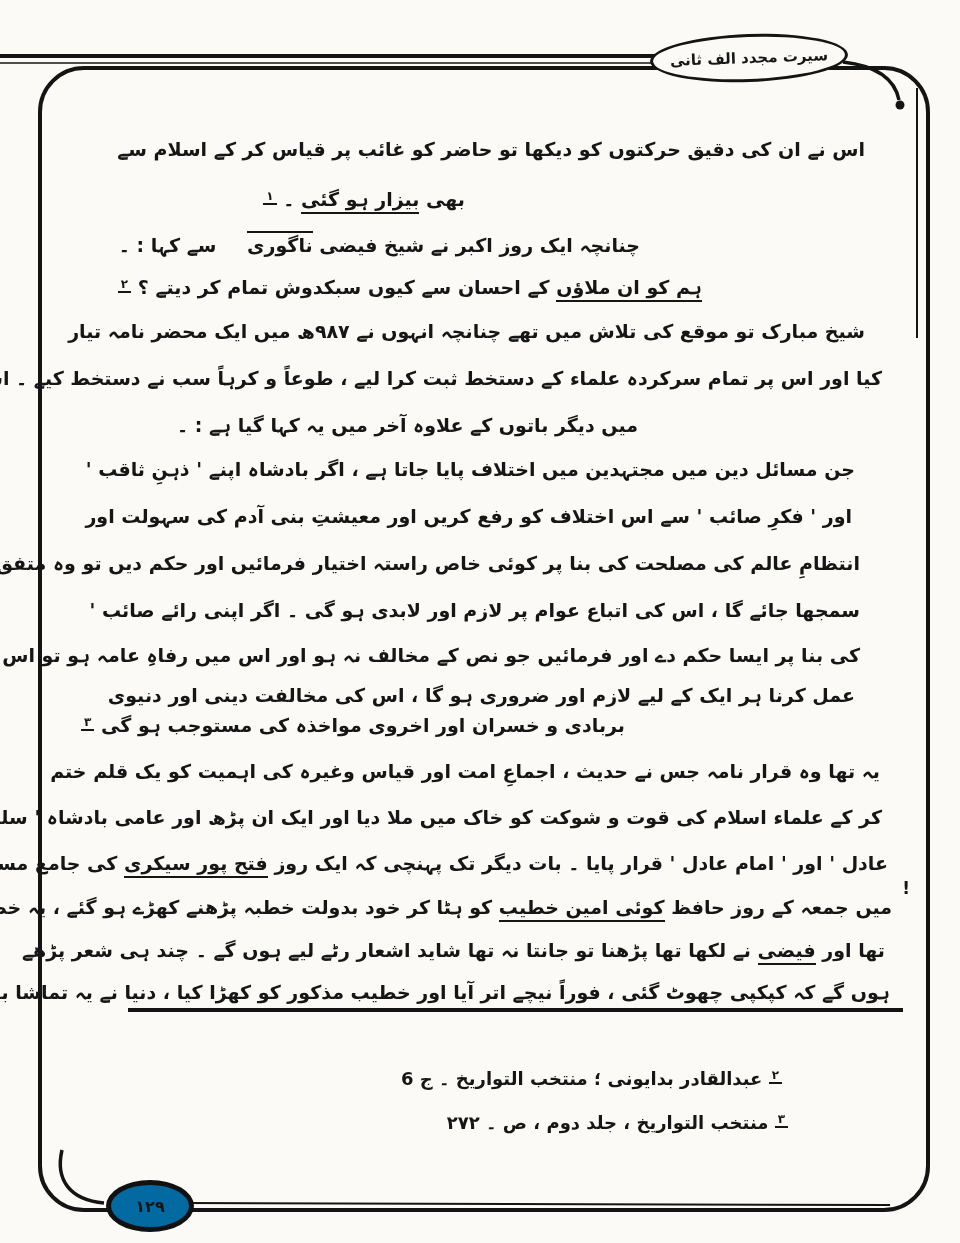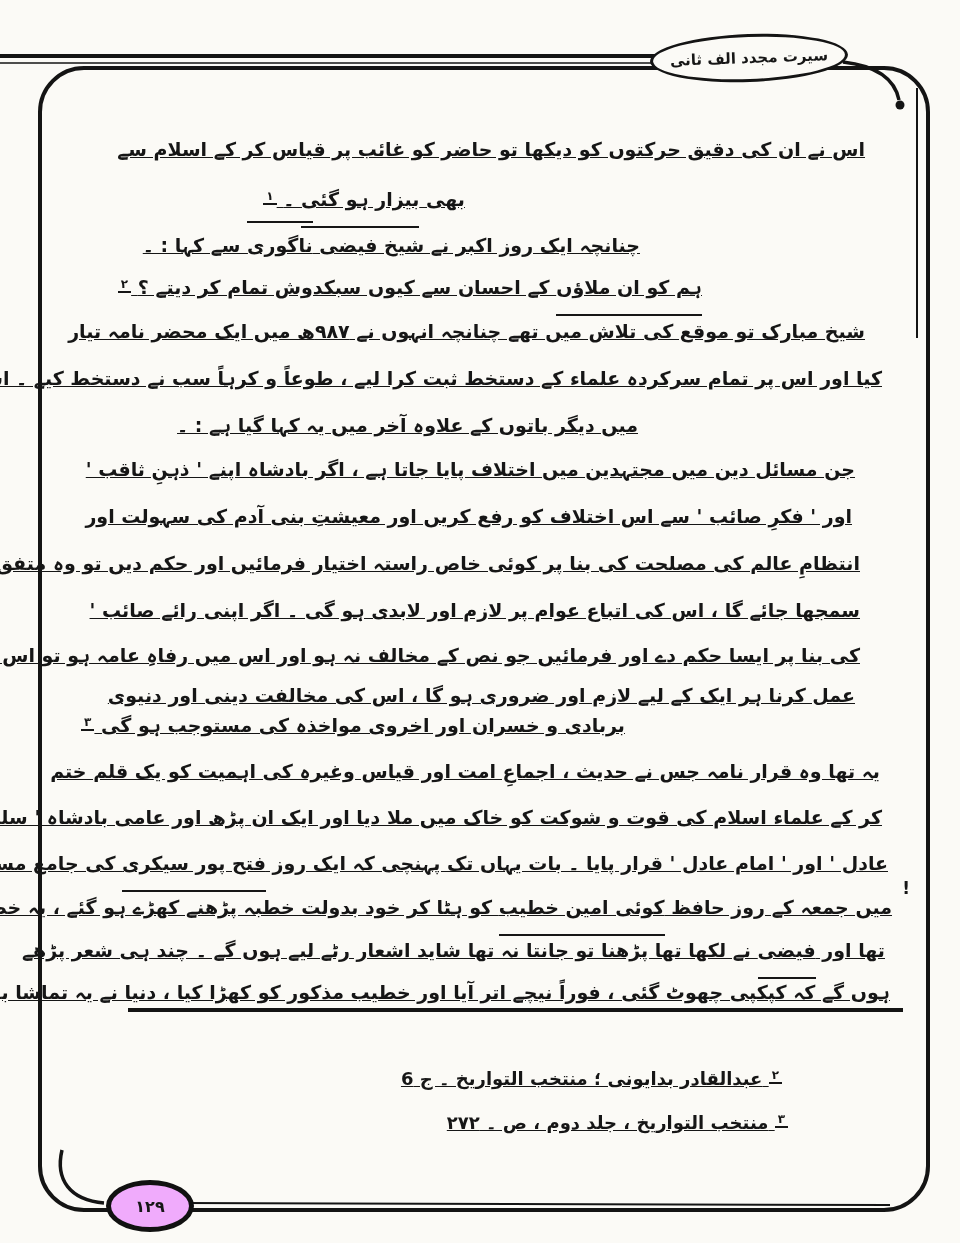--- a/index.html
+++ b/index.html
@@ -37,38 +37,37 @@
     transform:rotate(-2deg);
     z-index:3; direction:rtl; white-space:nowrap;
   }
   svg.deco{position:absolute; left:0; top:0; z-index:2; pointer-events:none;}
 
   
   .page-oval{
     position:absolute; left:106px; top:1180px;
     width:78px; height:42px;
     border:5px solid #111; border-radius:50%;
-    background:#f0abfc;
+    background:#0369a1;
     display:flex; align-items:center; justify-content:center;
     font-size:16px; font-weight:bold;
     z-index:3;
   }
 
   
   .line{
     position:absolute;
     direction:rtl; white-space:nowrap;
     font-size:19px; font-weight:bold;
     line-height:26px;
     letter-spacing:0px;
     z-index:2;
-    text-decoration:underline;
   }
-  .u{ border-bottom:2px solid #161616; padding-bottom:16px; }
-  .o{ border-top:2px solid #161616; padding-top:11px; }
+  .u{ border-bottom:2px solid #161616; padding-bottom:2px; }
+  .o{ border-top:2px solid #161616; padding-top:1px;margin-left:24px; }
   .fnmark{
     display:inline-block;
     font-size:12px; line-height:12px;
     border-bottom:2px solid #161616;
     padding:0 3px 1px 3px;
     transform:translateY(-6px);
   }
   .fn{ font-size:18px; }
 
   .fnrule{
@@ -124,21 +123,21 @@
   <div class="line" style="top:682px; right:105px">عمل کرنا ہر ایک کے لیے لازم اور ضروری ہو گا ، اس کی مخالفت دینی اور دنیوی</div>
 
   <div class="line" style="top:712px; right:335px">
     <span>بربادی و خسران اور اخروی مواخذہ کی مستوجب ہو گی</span> <span class="fnmark">۳</span>
   </div>
 
   <div class="line" style="top:758px; right:80px">یہ تھا وہ قرار نامہ جس نے حدیث ، اجماعِ امت اور قیاس وغیرہ کی اہمیت کو یک قلم ختم</div>
   <div class="line" style="top:804px; right:78px">کر کے علماء اسلام کی قوت و شوکت کو خاک میں ملا دیا اور ایک ان پڑھ اور عامی بادشاہ ' سلطانِ</div>
 
   <div class="line" style="top:850px; right:72px">
-    <span>عادل ' اور ' امام عادل ' قرار پایا ۔ بات یہاں تک پہنچی کہ ایک روز </span><span class="u">فتح پور سیکری</span><span> کی جامع مسجد</span>
+    <span>عادل ' اور ' امام عادل ' قرار پایا ۔ بات دیگر تک پہنچی کہ ایک روز </span><span class="u">فتح پور سیکری</span><span> کی جامع مسجد</span>
   </div>
 
   <div class="line" style="top:894px; right:68px">
     <span>میں جمعہ کے روز حافظ </span><span class="u">کوئی امین خطیب</span><span> کو ہٹا کر خود بدولت خطبہ پڑھنے کھڑے ہو گئے ، یہ خطبہ منظوم</span>
   </div>
 
   <div class="line" style="top:937px; right:75px">
     <span>تھا اور </span><span class="u">فیضی</span><span> نے لکھا تھا پڑھنا تو جانتا نہ تھا شاید اشعار رٹے لیے ہوں گے ۔ چند ہی شعر پڑھے</span>
   </div>
 

